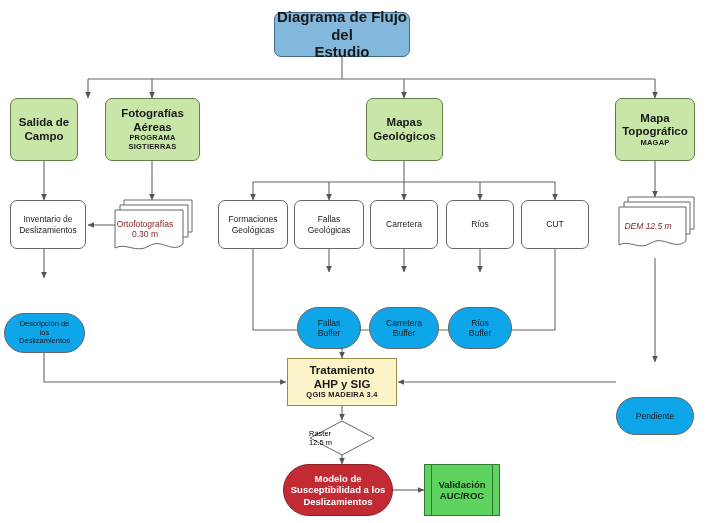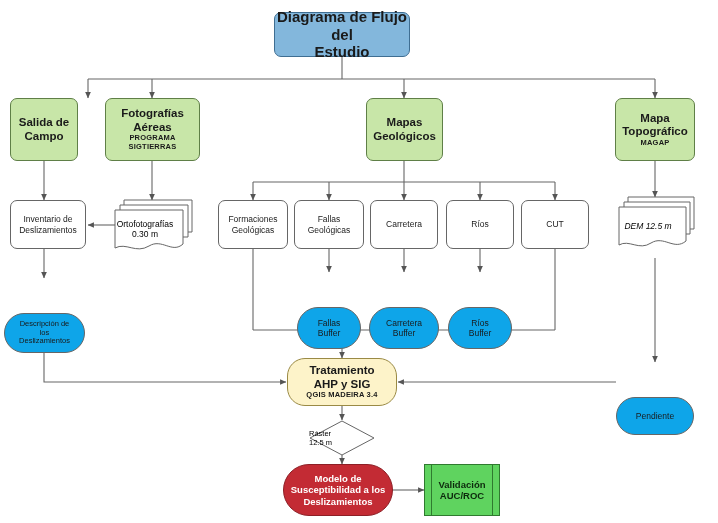--- a/index.html
+++ b/index.html
@@ -8,39 +8,39 @@
   #edges{position:absolute;left:0;top:0;width:718px;height:523px;}
 
   .node{position:absolute;box-sizing:border-box;display:flex;flex-direction:column;
         align-items:center;justify-content:center;text-align:center;color:#1a1a1a;}
   .node .ln{display:block;line-height:1.18;}
 
   
   .rrect{border:1px solid #666666;border-radius:7px;background:#ffffff;}
   .green{background:#c8e6a8;border:1px solid #5f7f47;border-radius:7px;}
   .blue{background:#83b7dc;border:1px solid #3f6e92;border-radius:7px;}
-  .yellow{background:#fdf3c9;border:1px solid #9a8a45;border-radius:18px;}
+  .yellow{background:#fdf3c9;border:1px solid #9a8a45;border-radius:0;}
 
   
   .stadium{border:1px solid #666666;border-radius:999px;background:#0ea5e9;margin-top:35px;}
   .red{background:#c32b34;border:1px solid #8d1f26;border-radius:999px;color:#ffffff;}
 
   .bold{font-weight:bold;}
   .sub{font-size:7.5px;font-weight:bold;letter-spacing:.2px;}
   .t13{font-size:15px;}
   .t12{font-size:11.5px;}
   .t10{font-size:9.5px;}
   .t9{font-size:8.5px;}
   .t8{font-size:7.5px;}
 
   
   .docstack{position:absolute;}
   .docstack svg{position:absolute;left:0;top:0;}
   .docstack .dlabel{position:absolute;left:0;right:16px;display:flex;flex-direction:column;
-        align-items:center;justify-content:center;text-align:center;color:#000000;}
+        align-items:center;justify-content:center;text-align:center;color:#7f1d1d;}
 
   
   .diamond{position:absolute;}
   .diamond svg{position:absolute;left:0;top:0;}
   .diamond .dtext{position:absolute;left:0;right:0;top:0;bottom:0;display:flex;
         flex-direction:column;align-items:flex-start;justify-content:center;text-align:center;}
 
   
   .proc{position:absolute;box-sizing:border-box;background:#5fd35f;border:1px solid #2f7a2f;
         display:flex;align-items:center;justify-content:center;text-align:center;}

